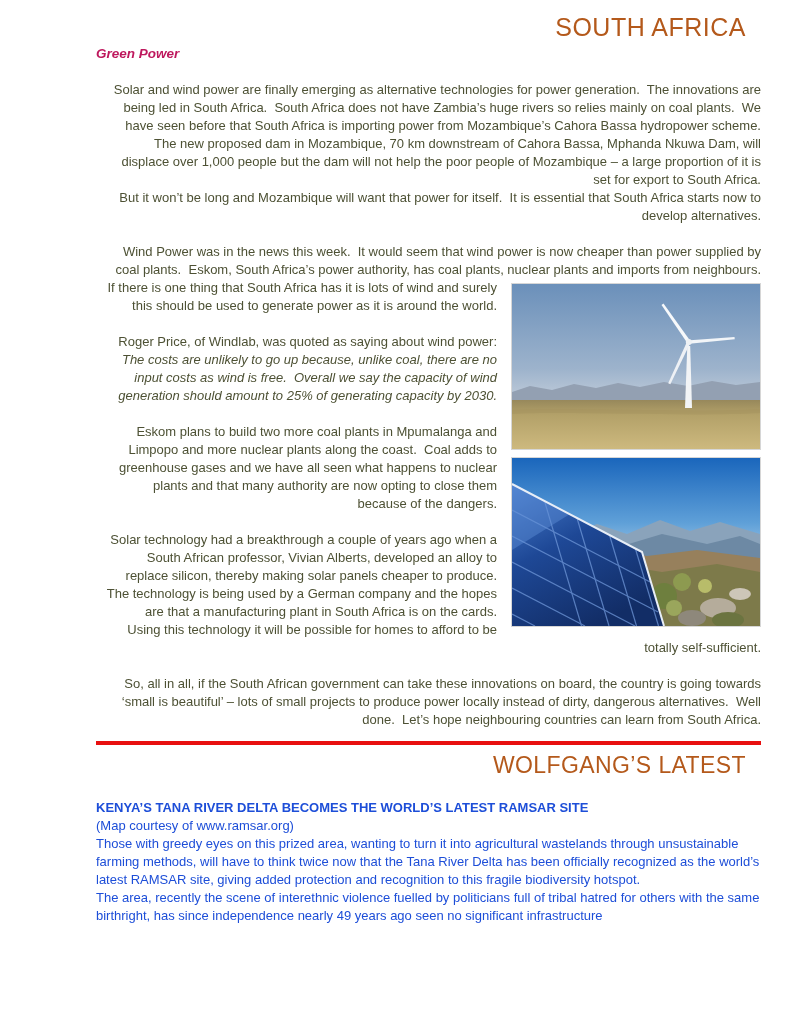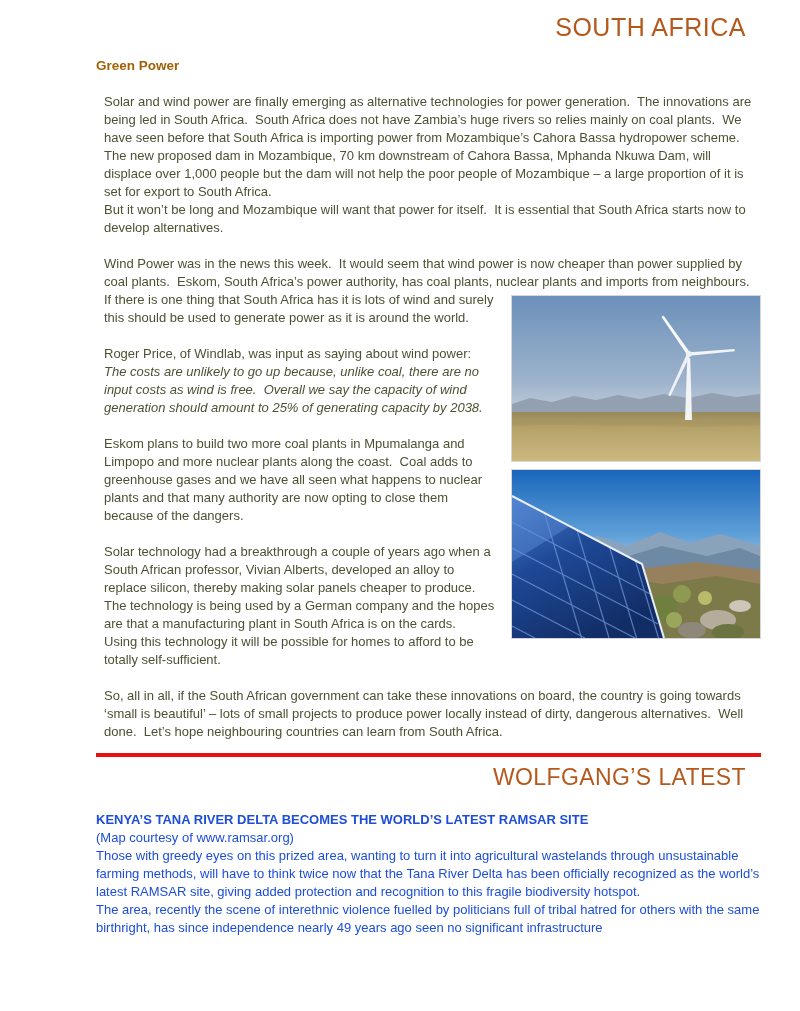--- a/index.html
+++ b/index.html
@@ -5,24 +5,24 @@
   html,body{margin:0;padding:0;background:#ffffff;}
   body{width:800px;height:1011px;overflow:hidden;font-family:"Liberation Sans",sans-serif;}
   .page{position:relative;width:800px;height:742px;background:#fff;padding-left:24px;}
   .content{padding:12px 63px 0 72px;}
 
   .region-title{
     text-align:right;padding-right:15px;color:#b4591b;
     font-size:25px;line-height:30px;letter-spacing:.5px;font-weight:400;
   }
   .green-heading{
-    color:#a16207;font-size:13.5px;font-weight:bold;margin-top:15px;line-height:18px;
+    color:#be185d;font-size:13.5px;font-weight:bold;margin-top:3px;line-height:18px;font-style:italic;
   }
   .s1{color:#4d5134;font-size:13px;line-height:18px;}
-  .para{margin:18px 0 0 8px;white-space:pre-wrap;}
+  .para{margin:18px 0 0 8px;white-space:pre-wrap;text-align:right;}
   .italic{font-style:italic;}
 
   .imgfloat{float:right;width:250px;margin:4px 0 8px 14px;white-space:normal;}
   .photo{display:block;width:248px;border:1px solid #d6d6d6;background:#fff;}
   .photo + .photo{margin-top:7px;}
 
   .rule{height:4px;background:#e81010;margin-top:12px;clear:none;}
   .column-title{
     text-align:right;padding-right:15px;color:#b4591b;
     font-size:23px;line-height:26px;letter-spacing:.4px;margin-top:7px;font-weight:400;
@@ -112,21 +112,21 @@
             <line x1="32.5" y1="43" x2="69.5" y2="168"></line>
             <line x1="65" y1="60" x2="97" y2="168"></line>
             <line x1="97.5" y1="77" x2="124.5" y2="168"></line>
             <line x1="123.5" y1="91" x2="146.5" y2="168"></line>
           </g>
           <polygon points="0,26 58,56 0,92" fill="#5d8fd8" opacity="0.45"></polygon>
           <polyline points="0,26 130,94 152,168" fill="none" stroke="#e8eef7" stroke-width="2"></polyline>
         </svg>
           </span><span>from neighbours.   If there is one thing that South Africa has it is lots of wind and surely this should be used to generate power as it is around the world.</span></div>
 
-      <div class="para"><span>Roger Price, of Windlab, was input as saying about wind power:</span><br><span class="italic">The costs are unlikely to go up because, unlike coal, there are no input costs as wind is free.  Overall we say the capacity of wind generation should amount to 25% of generating capacity by 2038.</span></div>
+      <div class="para"><span>Roger Price, of Windlab, was quoted as saying about wind power:</span><br><span class="italic">The costs are unlikely to go up because, unlike coal, there are no input costs as wind is free.  Overall we say the capacity of wind generation should amount to 25% of generating capacity by 2030.</span></div>
 
       <div class="para"><span>Eskom plans to build two more coal plants in Mpumalanga and Limpopo and more nuclear plants along the coast.  Coal adds to greenhouse gases and we have all seen what happens to nuclear plants and that many authority are now opting to close them because of the dangers.</span></div>
 
       <div class="para"><span>Solar technology had a breakthrough a couple of years ago when a South African professor, Vivian Alberts, developed an alloy to replace silicon, thereby making solar panels cheaper to produce.  The technology is being used by a German company and the hopes are that a manufacturing plant in South Africa is on the cards.   Using this technology it will be possible for homes to afford to be totally self-sufficient.</span></div>
 
       <div class="para"><span>So, all in all, if the South African government can take these innovations on board, the country is going towards ‘small is beautiful’ – lots of small projects to produce power locally instead of dirty, dangerous alternatives.  Well done.  Let’s hope neighbouring countries can learn from South Africa.</span></div>
     </div>
 
     <div class="rule"></div>
 

